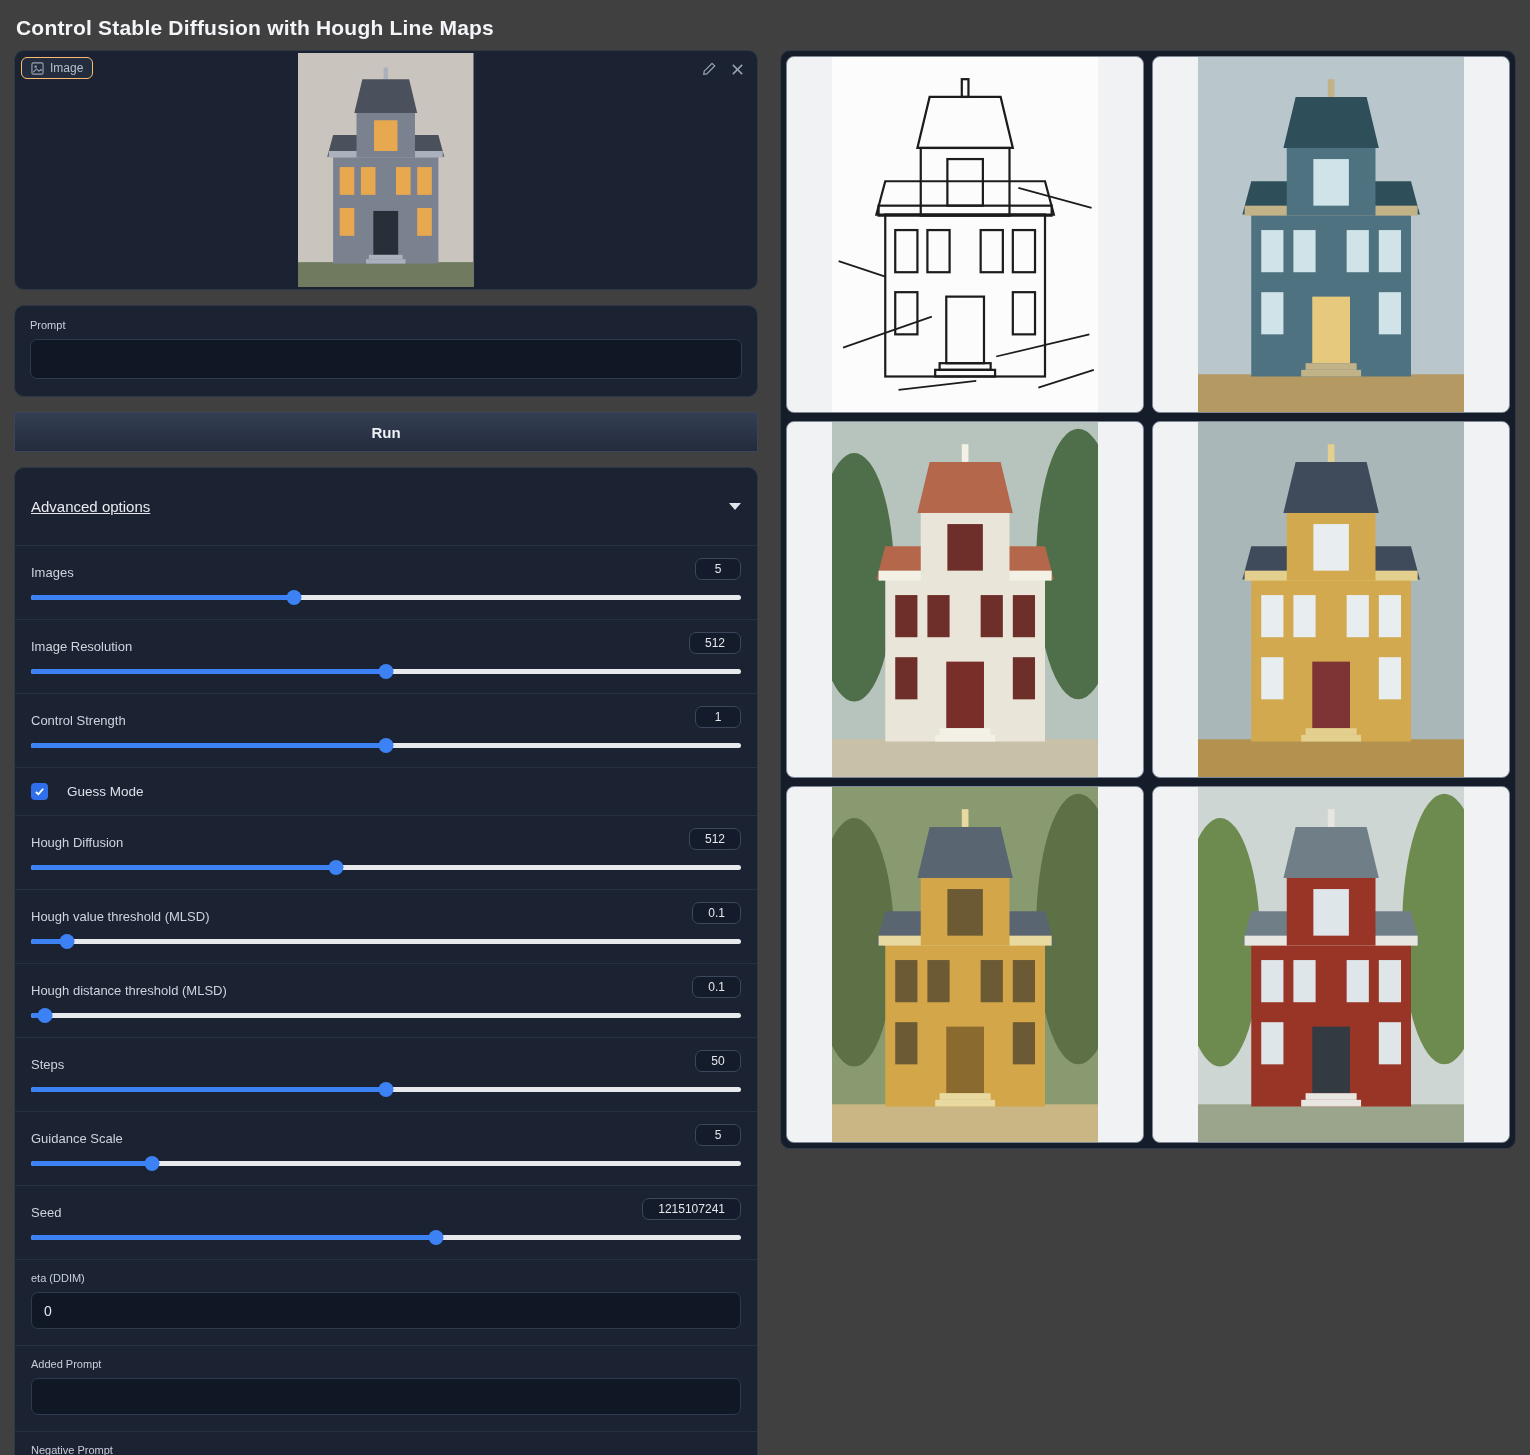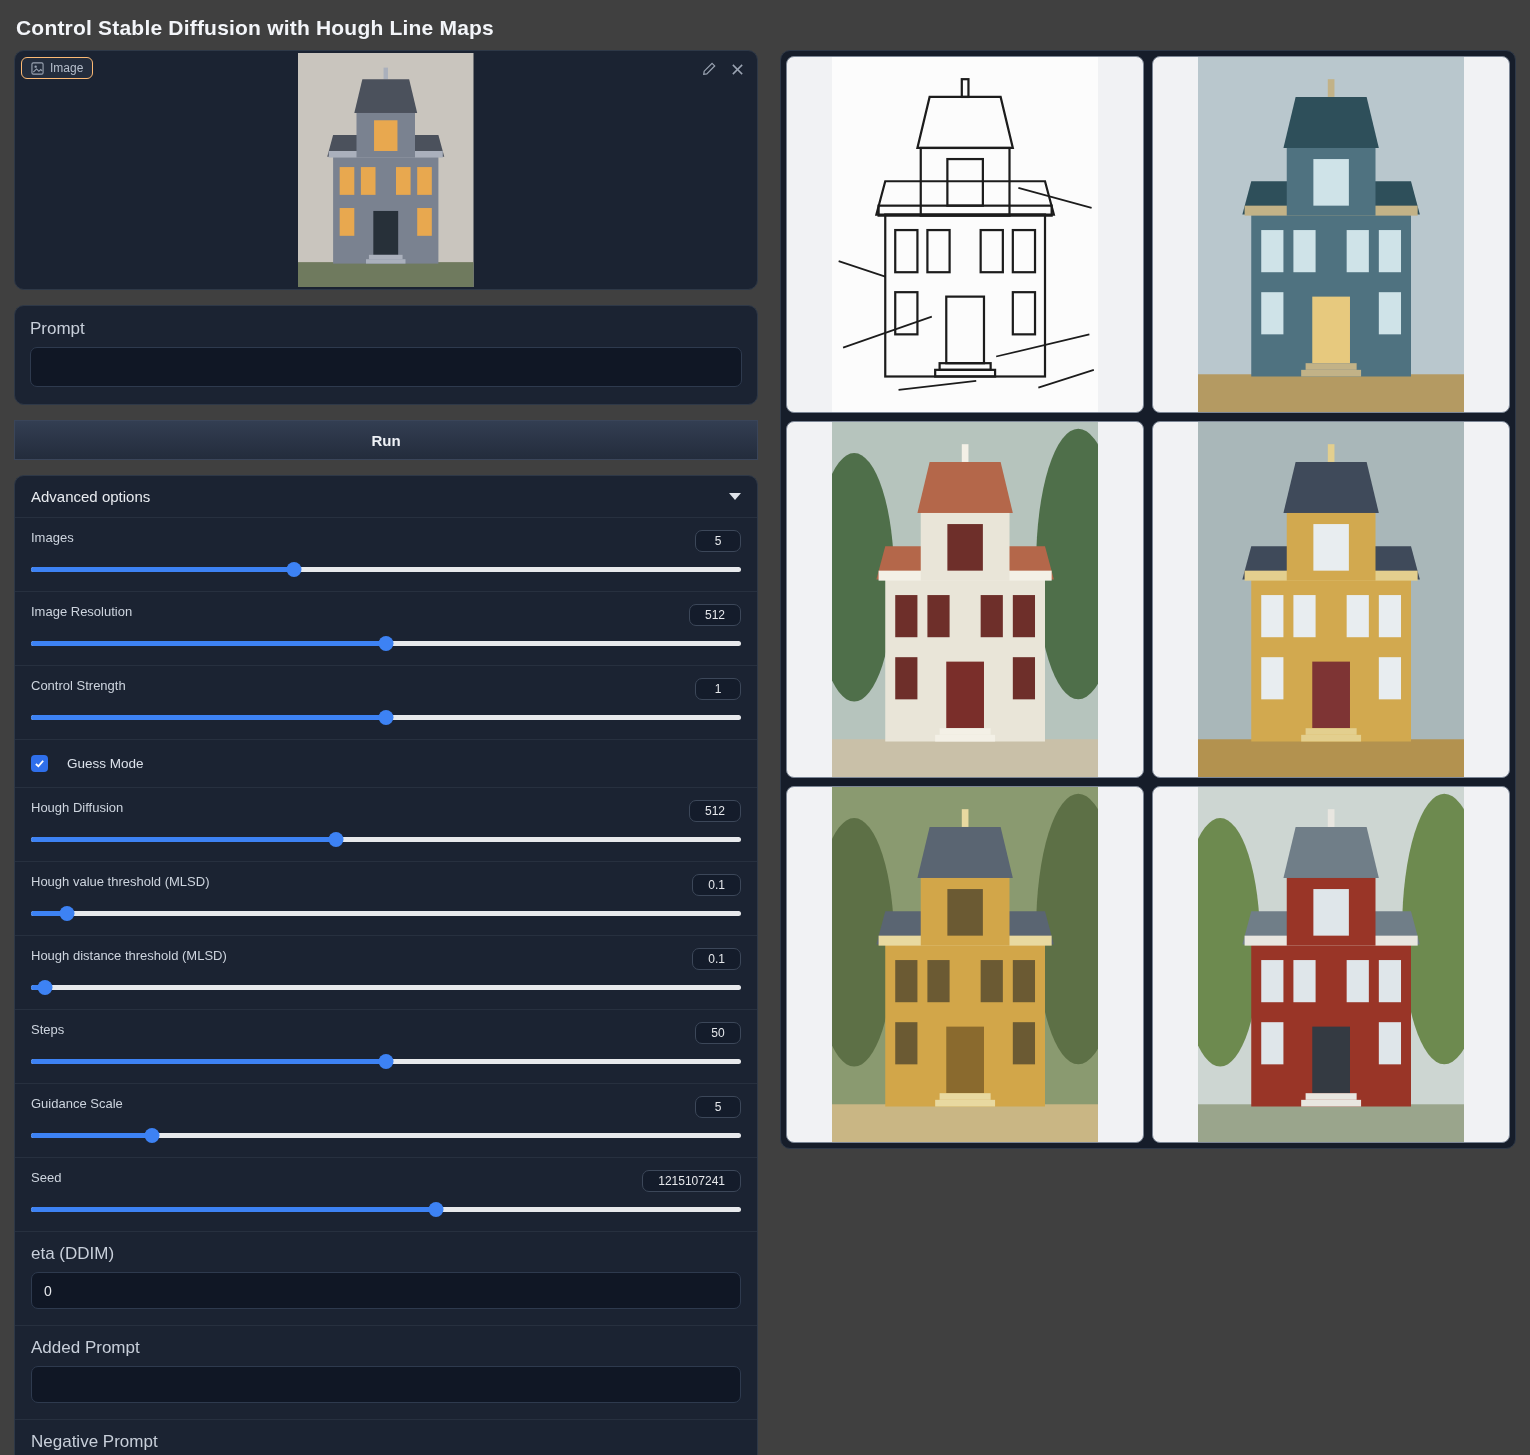--- a/index.html
+++ b/index.html
@@ -16,36 +16,36 @@
   .image-panel { position:relative; height:240px; display:flex; align-items:center; justify-content:center; }
   .image-tab { position:absolute; top:6px; left:6px; display:flex; gap:6px; align-items:center;
                background:#242d3d; border:1px solid #fdba74; color:#b7bfcc; font-size:12px;
                padding:3px 9px; border-radius:6px; z-index:2; }
   .image-actions { position:absolute; top:6px; right:8px; display:flex; gap:4px; z-index:2; }
   .icon-btn { width:24px; height:24px; background:transparent; border:none; display:flex;
               align-items:center; justify-content:center; cursor:pointer; border-radius:4px; }
   .image-preview { height:234px; aspect-ratio:240/320; }
 
   .prompt-panel { padding:13px 15px 17px; }
-  .field-label { font-size:17px; color:#c8cfda; margin-bottom:8px; display:block; }
+  .field-label { font-size:11px; color:#c8cfda; margin-bottom:8px; display:block; }
   .text-input { width:100%; height:40px; background:#101725; border:1px solid #2e3a4e; border-radius:7px;
                 color:#e5e7eb; font-size:14px; padding:0 12px; font-family:inherit; }
 
   .run-button { width:100%; height:40px; border-radius:0; border:1px solid #3a4559;
                 background:linear-gradient(180deg,#333e52,#232c3c); color:#eef1f6;
                 font-size:15px; font-weight:700; cursor:pointer; font-family:inherit; }
 
   .advanced-panel { padding-bottom:4px; }
-  .adv-header { display:flex; justify-content:space-between; align-items:center; padding:12px 16px; cursor:pointer; }
+  .adv-header { display:flex; justify-content:space-between; align-items:center; padding:30px 16px; cursor:pointer;text-decoration:underline; }
   .adv-title { font-size:15px; color:#e8ebf0; }
   .caret { width:0; height:0; border-left:6px solid transparent; border-right:6px solid transparent;
            border-top:7px solid #dfe3ea; }
 
   .ctrl-row { padding:12px 16px 14px; border-top:1px solid #27303f; }
-  .ctrl-head { display:flex; justify-content:space-between; align-items:flex-start; margin-bottom:10px; }
+  .ctrl-head { display:flex; justify-content:space-between; align-items:flex-end; margin-bottom:10px; }
   .ctrl-label { font-size:13px; color:#cdd4de; }
   .ctrl-value { min-width:46px; text-align:center; border:1px solid #3c4759; background:#141c2b;
                 border-radius:7px; padding:3px 15px; font-size:12px; color:#e5e7eb; }
   .slider { position:relative; height:15px; cursor:pointer; }
   .slider .track { position:absolute; left:0; right:0; top:5px; height:5px; background:#e7e9ec; border-radius:3px; }
   .slider .fill { position:absolute; left:0; top:5px; height:5px; background:#3d82f4; border-radius:3px; width:0; }
   .slider .handle { position:absolute; top:0; width:15px; height:15px; border-radius:50%;
                     background:#3d82f4; transform:translateX(-50%); left:0; }
 
   .checkbox-row { display:flex; align-items:center; gap:19px; padding:15px 16px; border-top:1px solid #27303f; cursor:pointer; }

